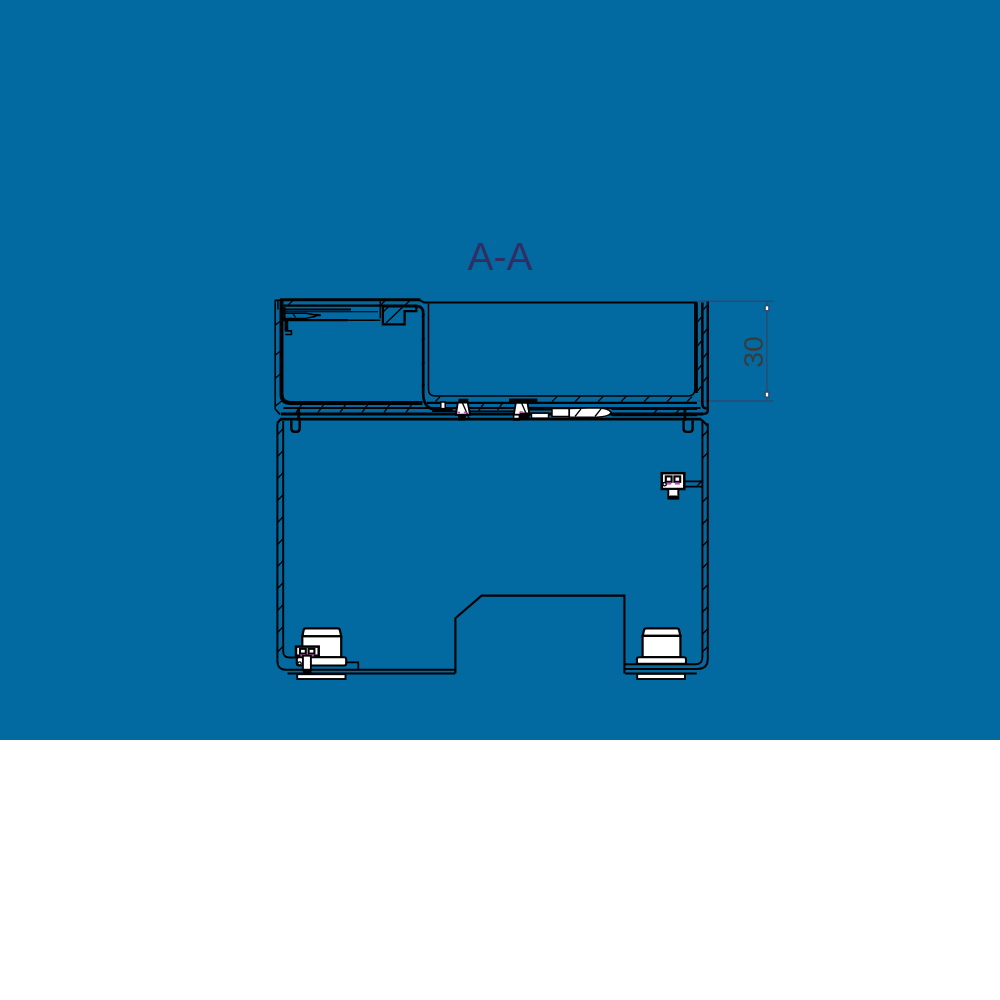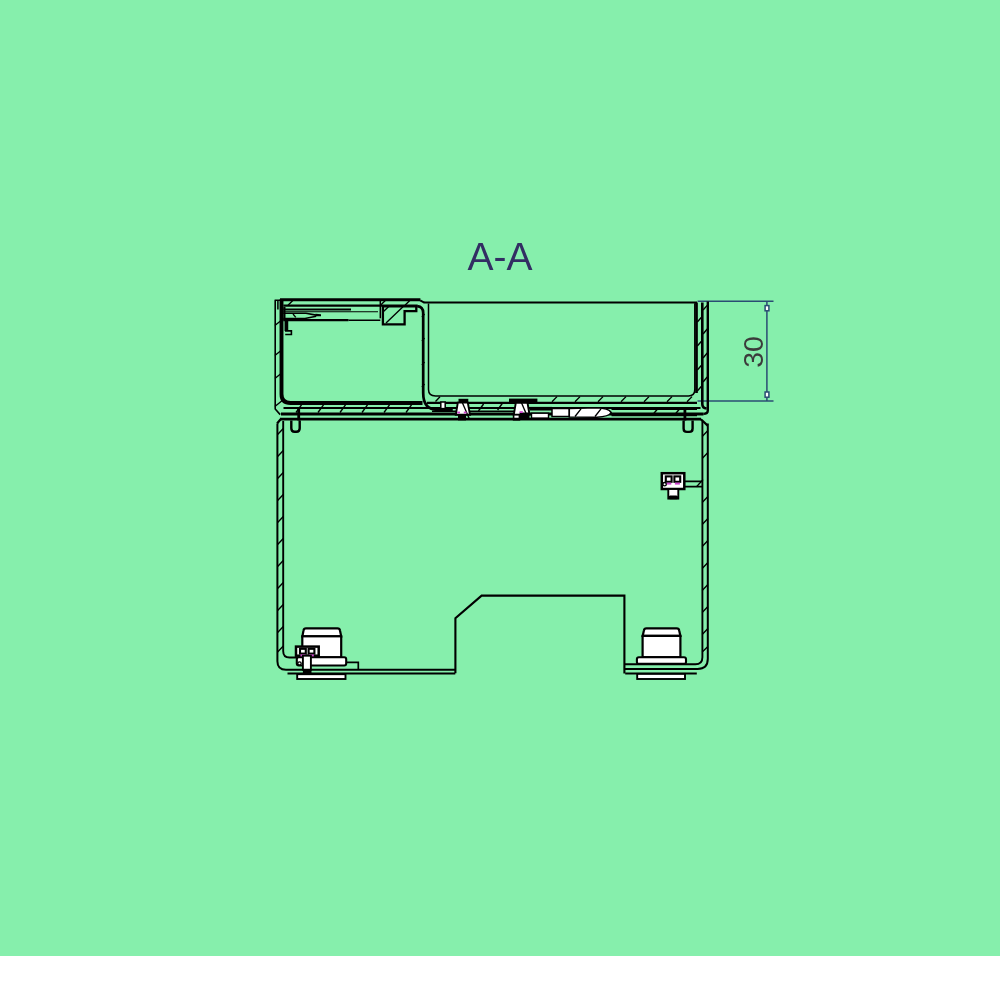--- a/index.html
+++ b/index.html
@@ -1,16 +1,16 @@
 <!DOCTYPE html>
 <html><head>
 <meta charset="utf-8">
 <style>
   html,body{margin:0;padding:0;background:#ffffff;}
-  .page{width:1000px;height:956px;position:relative;background:#86efac;overflow:hidden;}
+  .page{width:1000px;height:740px;position:relative;background:#0369a1;overflow:hidden;}
   svg{position:absolute;top:0;left:0;}
   text{font-family:"Liberation Sans",sans-serif;}
 </style>
 </head>
 <body>
 <div class="page">
 <svg width="1000" height="1000" viewBox="0 0 1000 1000" fill="none" stroke-linecap="butt" shape-rendering="geometricPrecision">
 
 <text x="500" y="269.5" font-size="39" fill="#322e63" text-anchor="middle" stroke="none">A-A</text>
 

